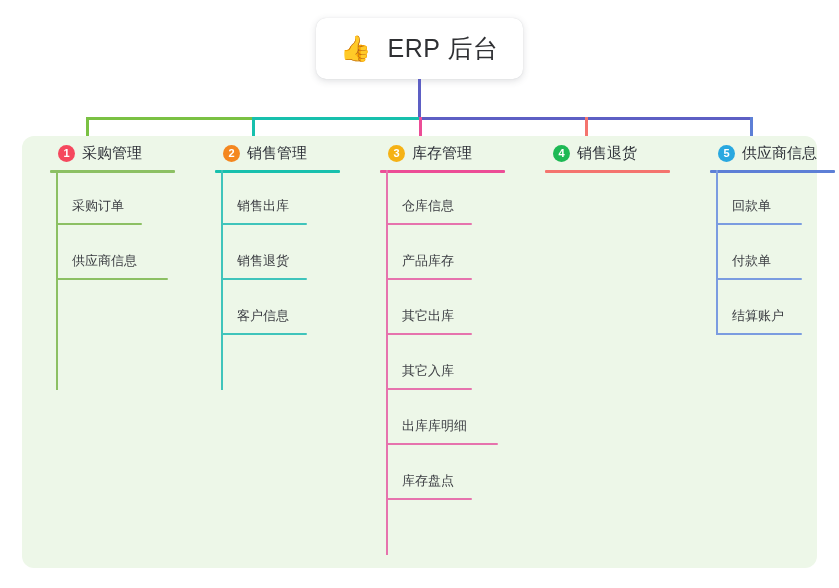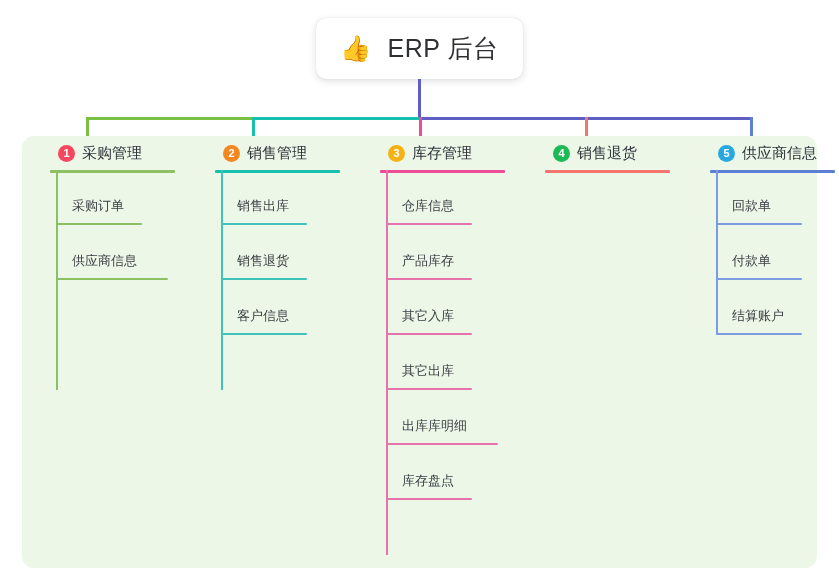--- a/index.html
+++ b/index.html
@@ -203,25 +203,25 @@
           <div class="spine" style="background: rgb(230, 115, 173); height: 385px;"></div>
           <div class="leaf">
             <div class="leaf-text">仓库信息</div>
             <div class="leaf-underline" style="background: rgb(230, 115, 173);"></div>
           </div>
           <div class="leaf">
             <div class="leaf-text">产品库存</div>
             <div class="leaf-underline" style="background: rgb(230, 115, 173);"></div>
           </div>
           <div class="leaf">
+            <div class="leaf-text">其它出库</div>
+            <div class="leaf-underline" style="background: rgb(230, 115, 173);"></div>
+          </div>
+          <div class="leaf">
             <div class="leaf-text">其它入库</div>
-            <div class="leaf-underline" style="background: rgb(230, 115, 173);"></div>
-          </div>
-          <div class="leaf">
-            <div class="leaf-text">其它出库</div>
             <div class="leaf-underline" style="background: rgb(230, 115, 173);"></div>
           </div>
           <div class="leaf wide">
             <div class="leaf-text">出库库明细</div>
             <div class="leaf-underline" style="background: rgb(230, 115, 173);"></div>
           </div>
           <div class="leaf">
             <div class="leaf-text">库存盘点</div>
             <div class="leaf-underline" style="background: rgb(230, 115, 173);"></div>
           </div>

